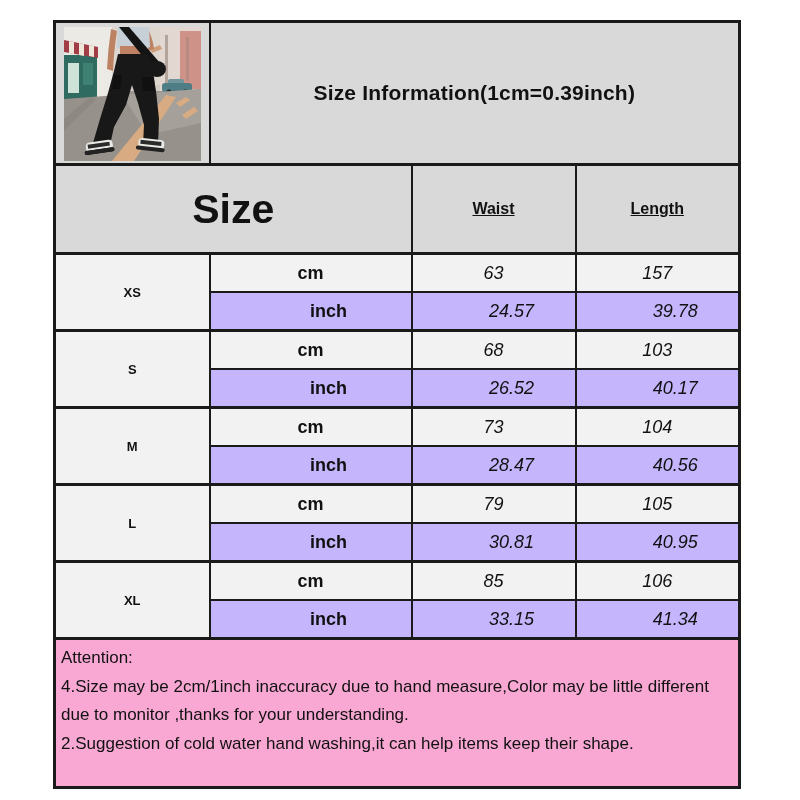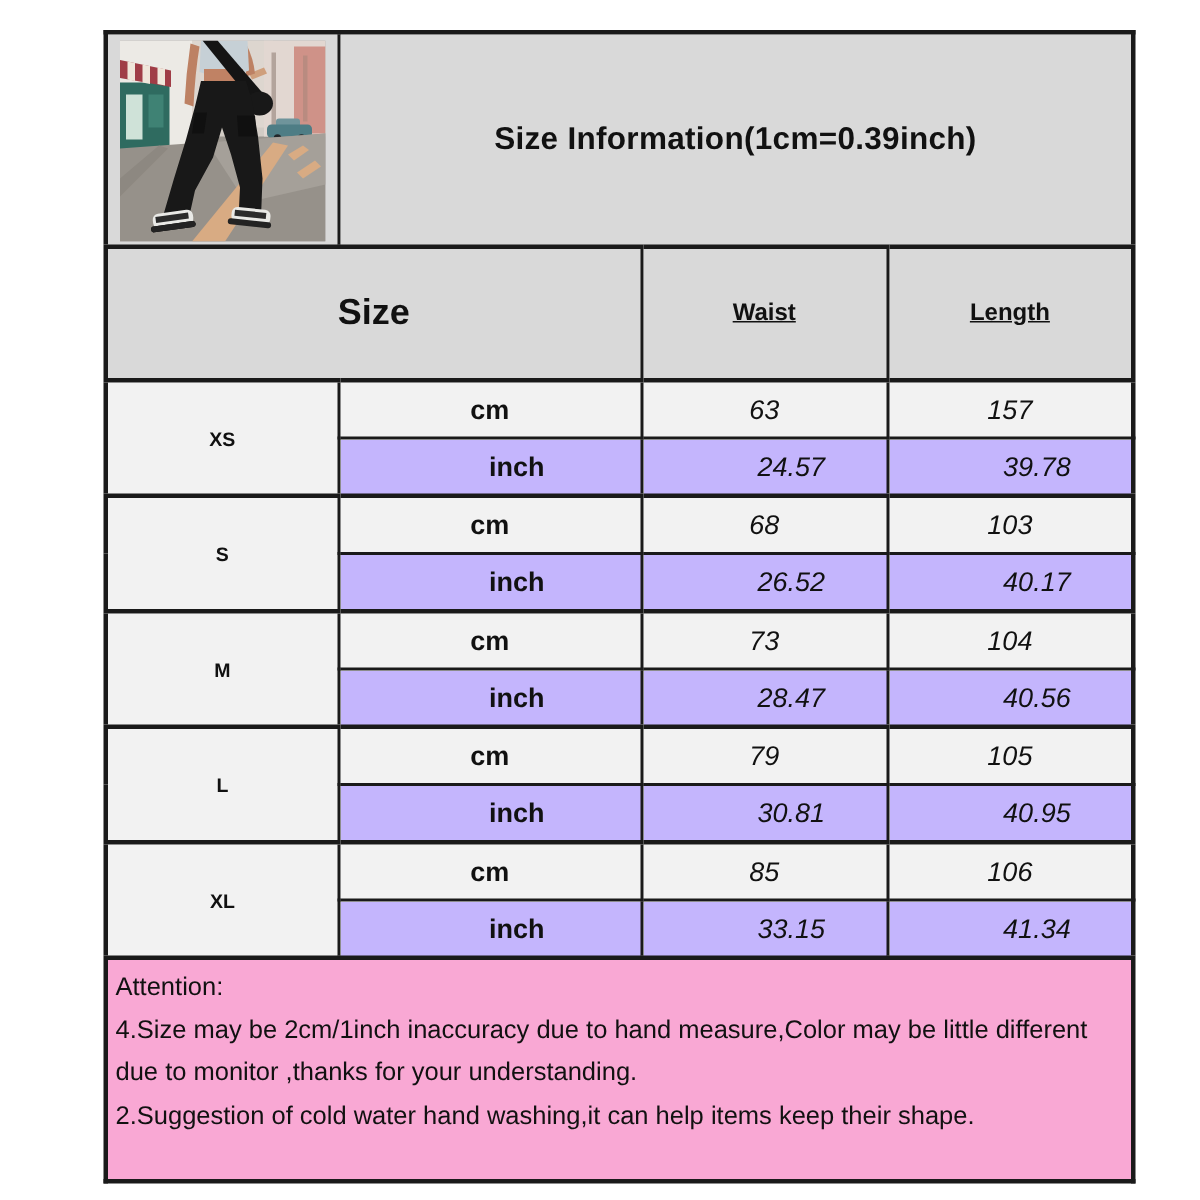--- a/index.html
+++ b/index.html
@@ -1,32 +1,32 @@
 <!DOCTYPE html>
 <html><head>
 <meta charset="utf-8">
 <style>
   html,body{margin:0;padding:0;background:#fff;}
   .canvas{
     position:relative;width:800px;height:800px;background:#ffffff;
     font-family:"Liberation Sans", sans-serif;color:#111;overflow:hidden;
   }
   table.size-table{
-    position:absolute;left:69px;top:20px;width:685px;
+    position:absolute;left:53px;top:20px;width:685px;
     border-collapse:collapse;table-layout:fixed;
     border:3px solid #1a1a1a;
   }
   td{border:2px solid #1a1a1a;padding:0;text-align:center;vertical-align:middle;overflow:hidden;}
   
   .photo-cell{height:140px;background:#d9d9d9;}
   .photo-cell svg{display:block;margin:2px auto 0 auto;}
   .title-cell{background:#d9d9d9;font-size:21px;font-weight:bold;letter-spacing:0.2px;}
   
   .head-row td{height:86px;background:#d9d9d9;font-weight:bold;border-top-width:3px;}
-  .size-head{font-size:24px;}
+  .size-head{font-size:41px;}
   .col-head{font-size:16px;text-decoration:underline;}
   
   tr.r-cm td{height:36px;background:#f2f2f2;}
   tr.r-inch td{height:36px;background:#c4b5fd;padding-left:36px;}
   tr.group-start td{border-top-width:3px;}
   .size-label{background:#c8c8c4;font-weight:bold;font-size:13px;}
   .unit{font-weight:bold;font-size:18px;text-align:center;}
   .val{font-size:18px;font-weight:normal;font-style:italic;}
   
   .attention-row td{

